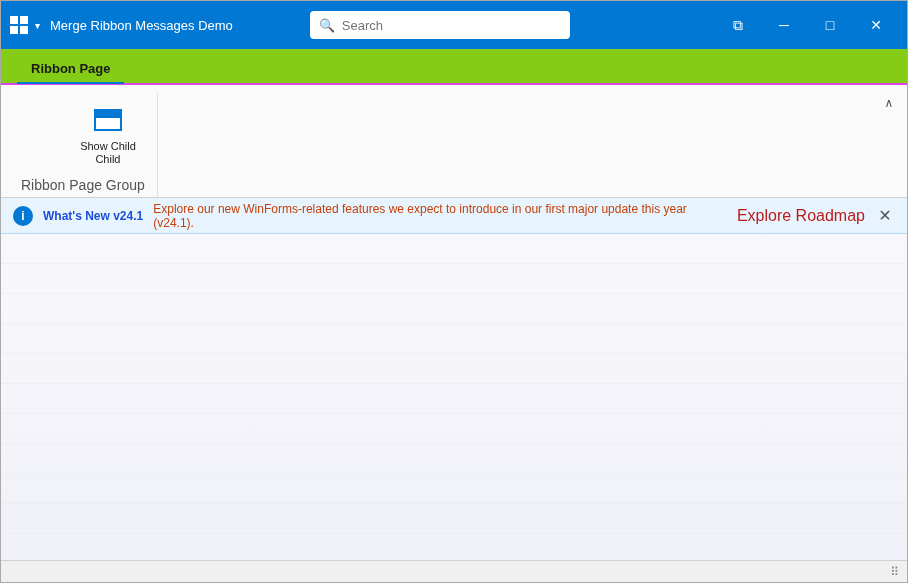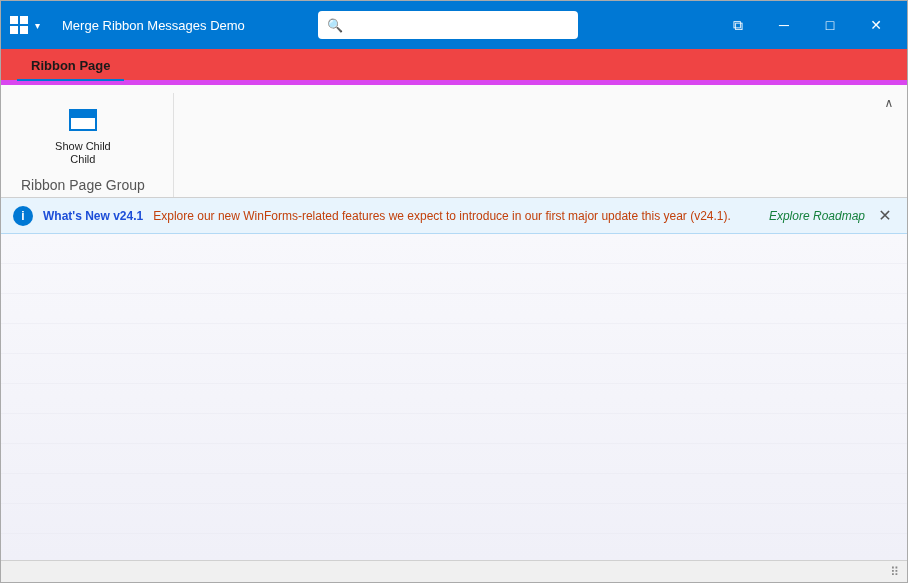--- a/index.html
+++ b/index.html
@@ -55,21 +55,21 @@
     .titlebar-chevron {
       color: white;
       font-size: 10px;
       cursor: pointer;
     }
 
     .titlebar-title {
       color: white;
       font-size: 13px;
       font-weight: 400;
-      margin-left: 16px;
+      margin-left: 4px;
     }
 
     .titlebar-search {
       flex: 0 0 260px;
       margin: 0 auto;
       background: white;
       border-radius: 4px;
       height: 28px;
       display: flex;
       align-items: center;
@@ -105,22 +105,22 @@
       align-items: center;
       justify-content: center;
       color: white;
       cursor: pointer;
       font-size: 14px;
       transition: background 0.15s;
     }
 
     
     .ribbon-tabbar {
-      background: #ef4444;
-      border-bottom: 5px solid #d946ef;
+      background: #84cc16;
+      border-bottom: 2px solid #d946ef;
       display: flex;
       align-items: flex-end;
       padding: 0 16px;
       height: 36px;
       flex-shrink: 0;
     }
 
     .ribbon-tab {
       padding: 6px 14px;
       font-size: 13px;
@@ -140,23 +140,23 @@
       flex-shrink: 0;
       display: flex;
       align-items: stretch;
       padding: 8px 16px 0 16px;
       position: relative;
     }
 
     .ribbon-group {
       display: flex;
       flex-direction: column;
-      align-items: center;
+      align-items: flex-end;
       border-right: 1px solid #e0e0e0;
-      padding: 4px 28px 0 4px;
+      padding: 4px 12px 0 4px;
       margin-right: 8px;
       min-width: 80px;
     }
 
     .ribbon-group-buttons {
       display: flex;
       gap: 4px;
       align-items: center;
       flex: 1;
     }
@@ -245,26 +245,25 @@
       flex-shrink: 0;
     }
 
     .info-text {
       font-size: 12px;
       color: #c2410c;
       flex: 1;
     }
 
     .info-link {
-      font-size: 12px;
-      color: #15803d;
+      font-size: 16px;
+      color: #b91c1c;
       cursor: pointer;
       text-decoration: none;
       flex-shrink: 0;
-      font-style: italic;
     }
 
     .info-close {
       cursor: pointer;
       color: #555;
       font-size: 16px;
       flex-shrink: 0;
       display: flex;
       align-items: center;
       justify-content: center;
@@ -342,20 +341,21 @@
           <rect x="0" y="10" width="8" height="8"></rect>
           <rect x="10" y="10" width="8" height="8"></rect>
         </svg>
       </div>
       <span class="titlebar-chevron">▾</span>
       <span class="titlebar-title">Merge Ribbon Messages Demo</span>
     </div>
 
     <div class="titlebar-search">
       <span class="search-icon-svg">🔍</span>
+      <input type="text" placeholder="Search" style="">
     </div>
 
     <div class="titlebar-controls">
       <div class="titlebar-btn">
         <span>⧉</span>
       </div>
       <div class="titlebar-btn">
         <span>─</span>
       </div>
       <div class="titlebar-btn">

